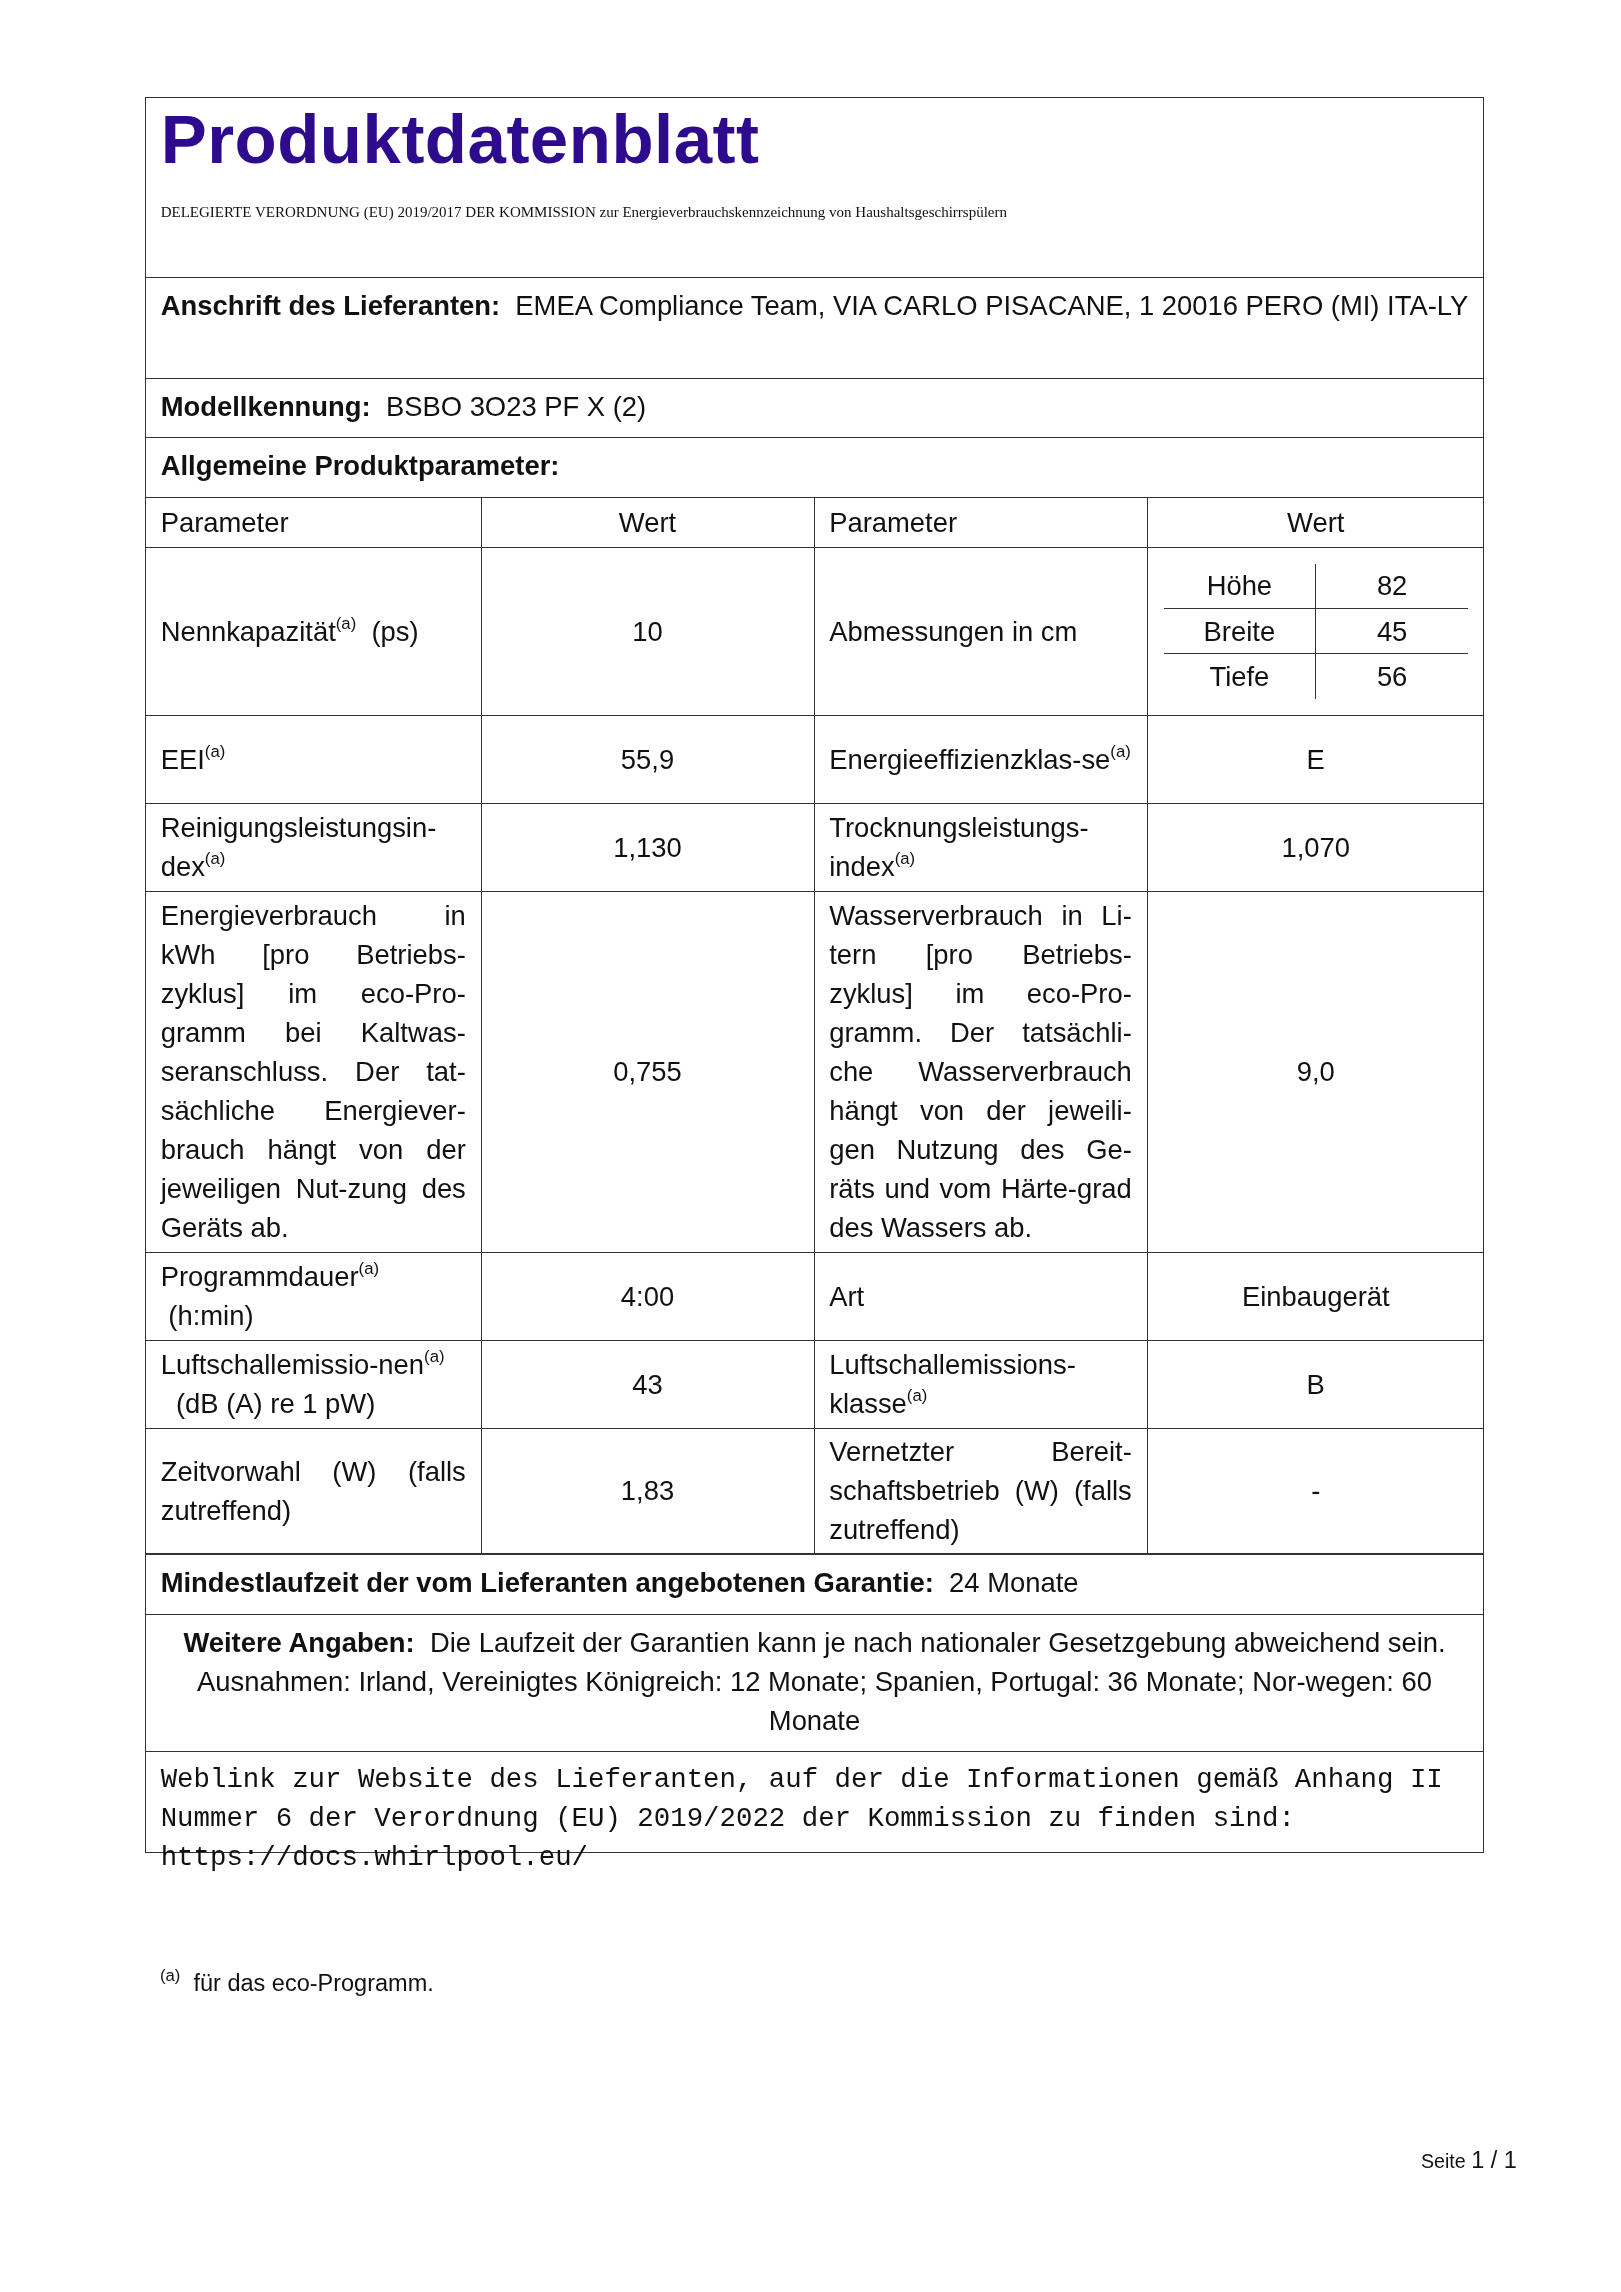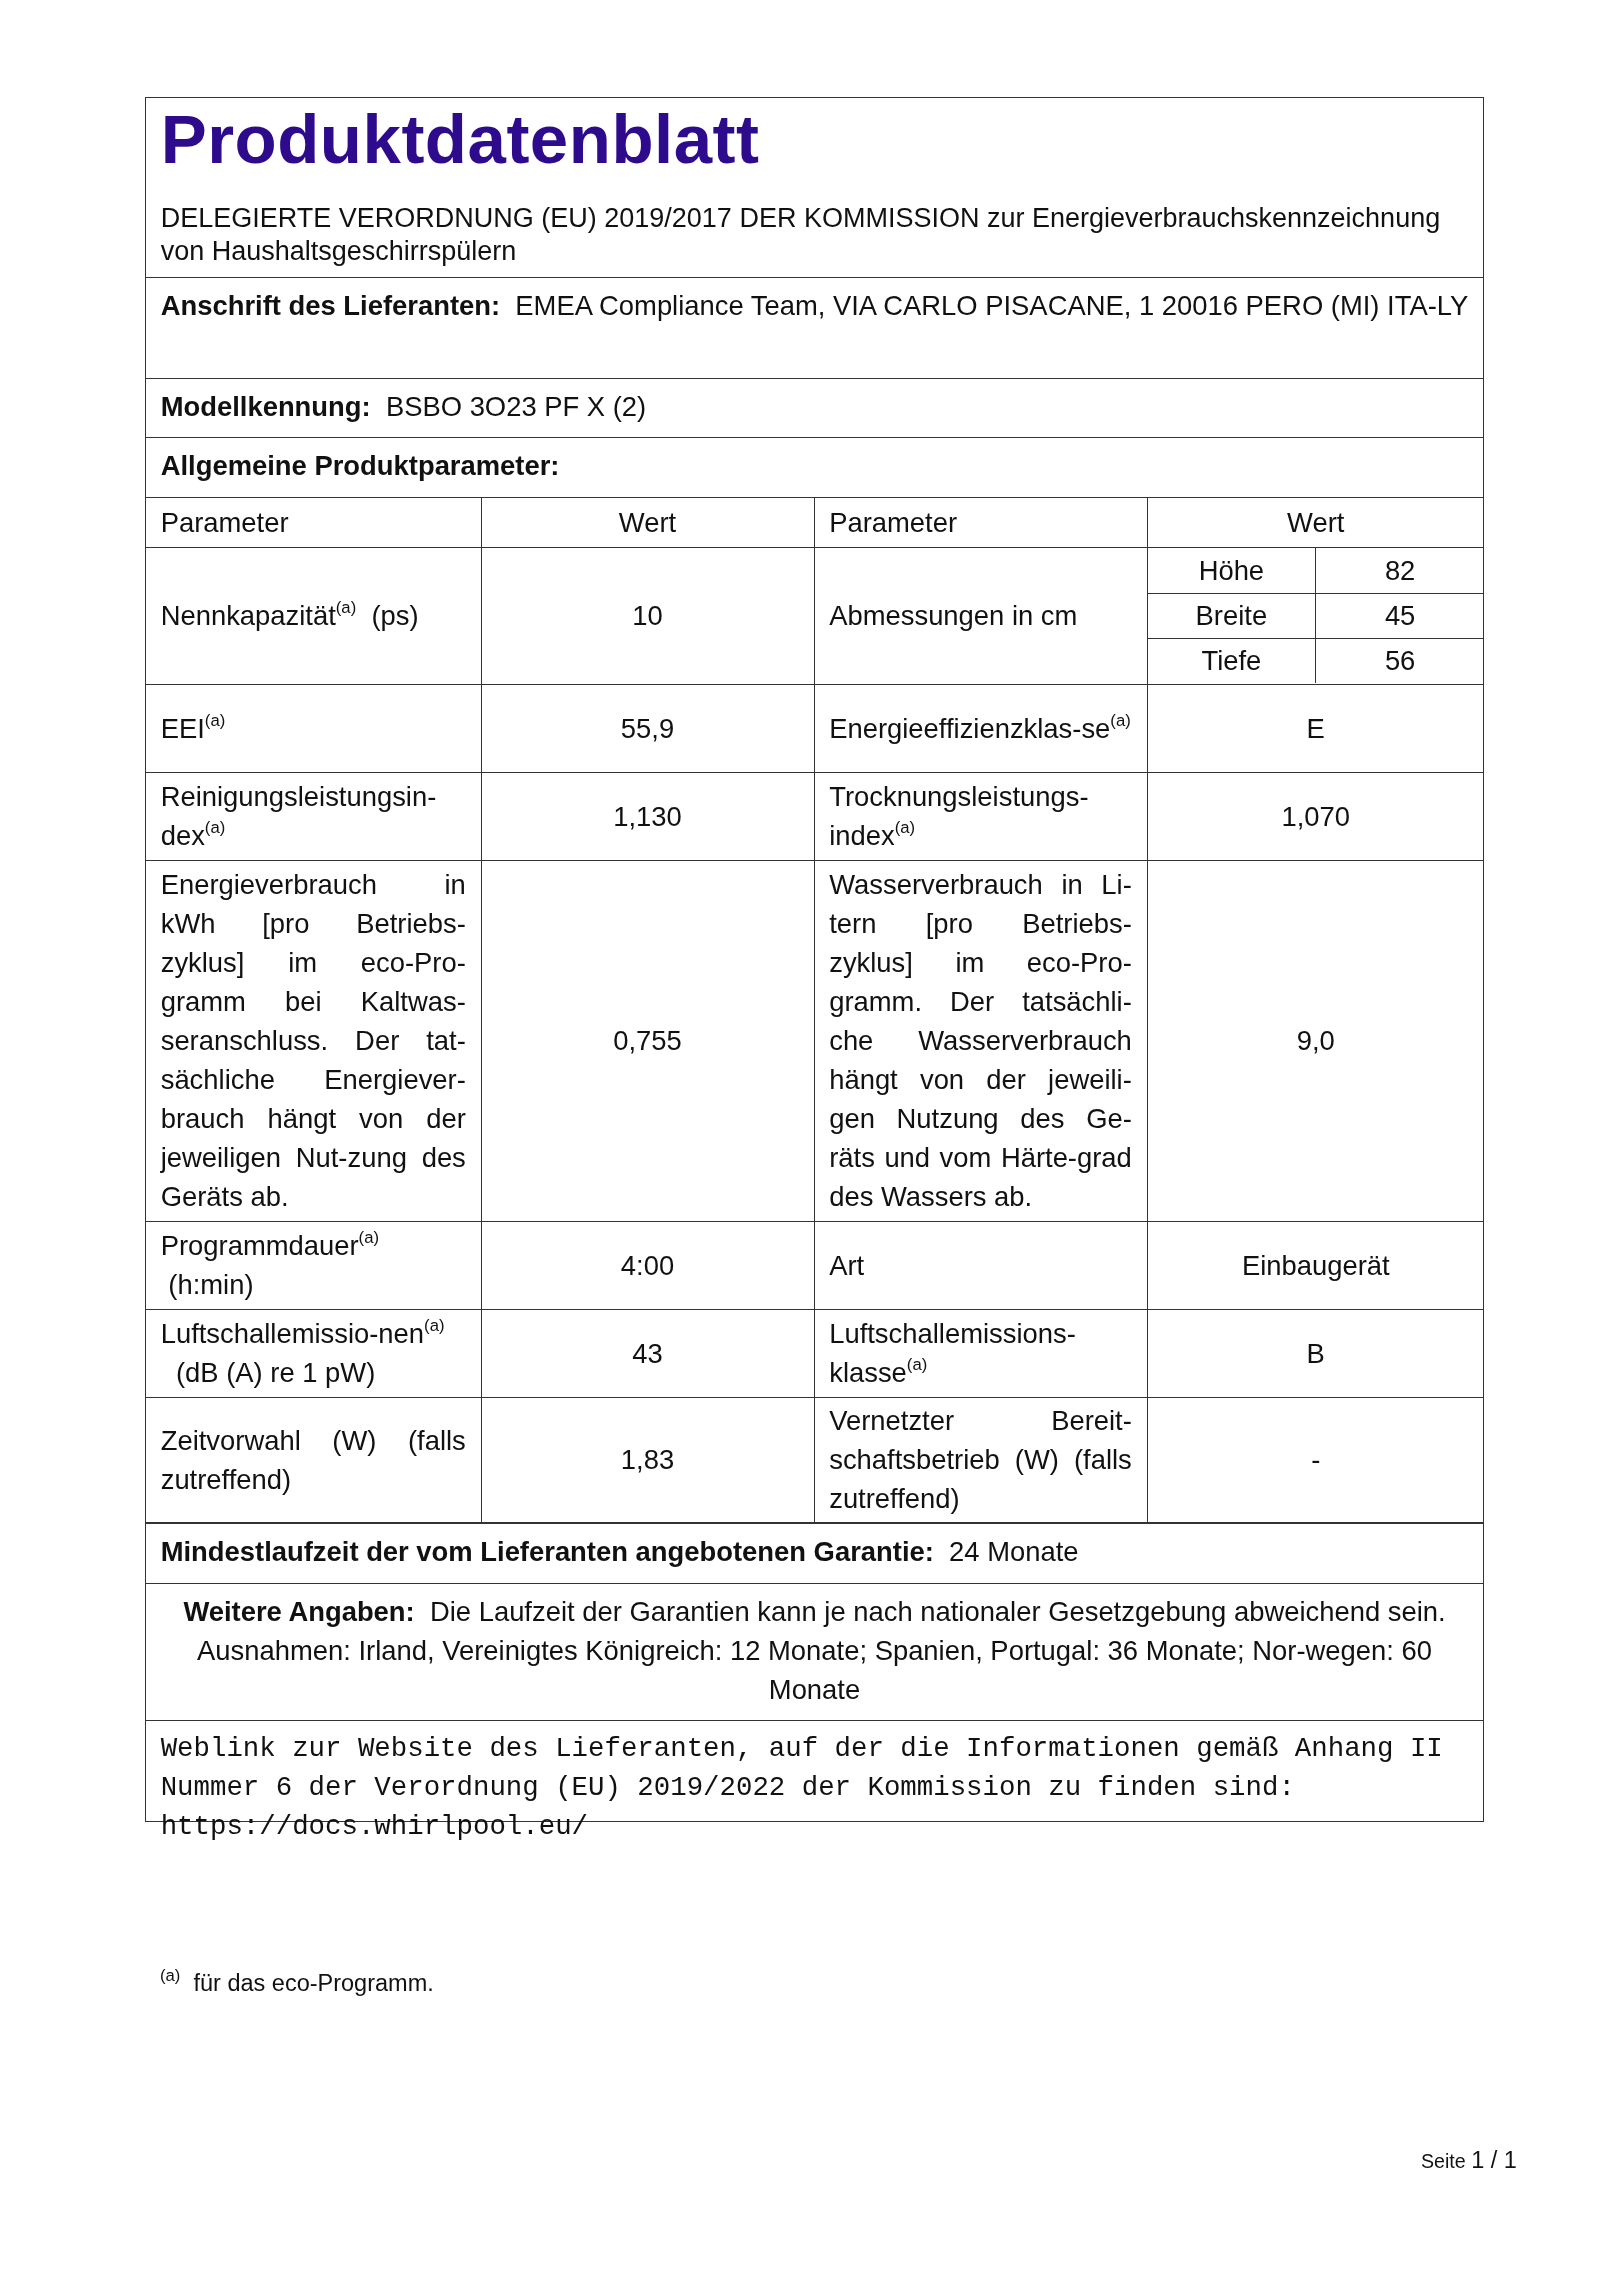--- a/index.html
+++ b/index.html
@@ -2,40 +2,40 @@
 <html><head>
 <meta charset="utf-8">
 <style>
   html, body { margin: 0; padding: 0; background: #ffffff; }
   body { width: 1621px; height: 2293px; position: relative; font-family: "Liberation Sans", sans-serif; color: #111; }
   .sheet { position: absolute; left: 145px; top: 97px; width: 1339px; border: 1.5px solid #333; box-sizing: border-box; }
   .sec { border-bottom: 1.5px solid #333; padding: 0 14.7px; box-sizing: border-box; }
   .sec:last-child { border-bottom: none; }
   .title-sec { height: 180px; padding-top: 5.9px; }
   .title { font-size: 69px; font-weight: bold; color: #2e0a8c; line-height: 71px; letter-spacing: 0.5px; }
-  .subtitle { font-size: 27px; line-height: 33px; margin-top: 27px; }
+  .subtitle { font-size: 15px; line-height: 33px; margin-top: 21px; font-family: Liberation Serif, serif; }
   .row-line { font-size: 27.4px; line-height: 39px; padding-top: 7.8px; }
   .b { font-weight: bold; }
   .h-name { height: 59px; }
   .h-addr { height: 101px; }
   .h-model { height: 59px; }
   .h-allg { height: 60px; }
   table.params { width: 100%; border-collapse: collapse; table-layout: fixed; font-size: 27.4px; }
   table.params td { border: 1.5px solid #333; padding: 3.9px 14.7px; box-sizing: border-box; line-height: 39px; vertical-align: middle; }
   table.params tr td:first-child { border-left: none; }
   table.params tr td:last-child { border-right: none; }
   table.params tr:first-child td { border-top: none; }
   .center { text-align: center; }
   .just { text-align: justify; text-align-last: left; hyphens: manual; }
   sup { font-size: 16.7px; vertical-align: 11.8px; line-height: 0; }
   .dims { width: 100%; border-collapse: collapse; table-layout: fixed; }
   .dims td { border: none !important; border-bottom: 1.5px solid #333 !important; text-align: center; padding: 0 !important; height: 45px; line-height: 43px; }
   .dims td:first-child { border-right: 1.5px solid #333 !important; }
   .dims tr:last-child td { border-bottom: none !important; }
-  td.dimcell { padding: 0 !important; }
+  td.dimcell { padding: 16px !important; }
   .h-gar { height: 60px; }
   .h-weit { height: 137px; text-align: center; }
   .h-web { height: 100px; border-bottom: none; font-family: Liberation Mono, monospace; }
   .footnote { position: absolute; left: 160px; top: 1970px; font-size: 23.5px; }
   .footnote sup { font-size: 16.7px; vertical-align: 9.8px; }
   .pagenum { position: absolute; left: 1393px; top: 2147px; font-size: 19.6px; margin-left: 28px; }
   .pagenum .num { font-size: 23.5px; }
 </style>
 </head>
 <body>

